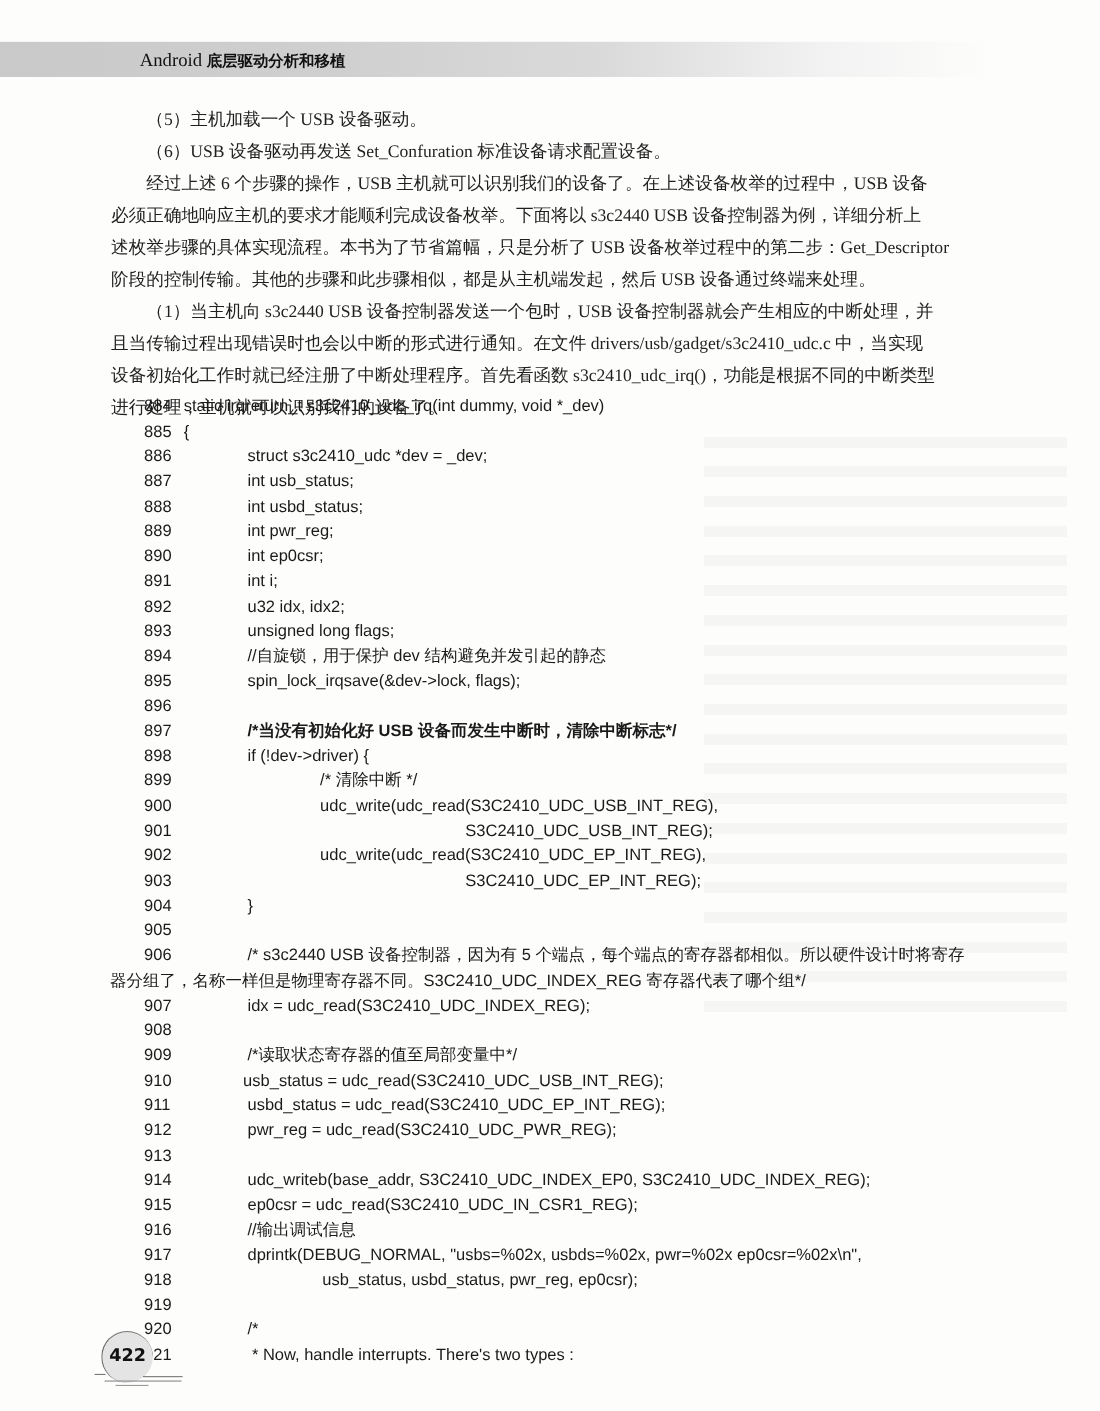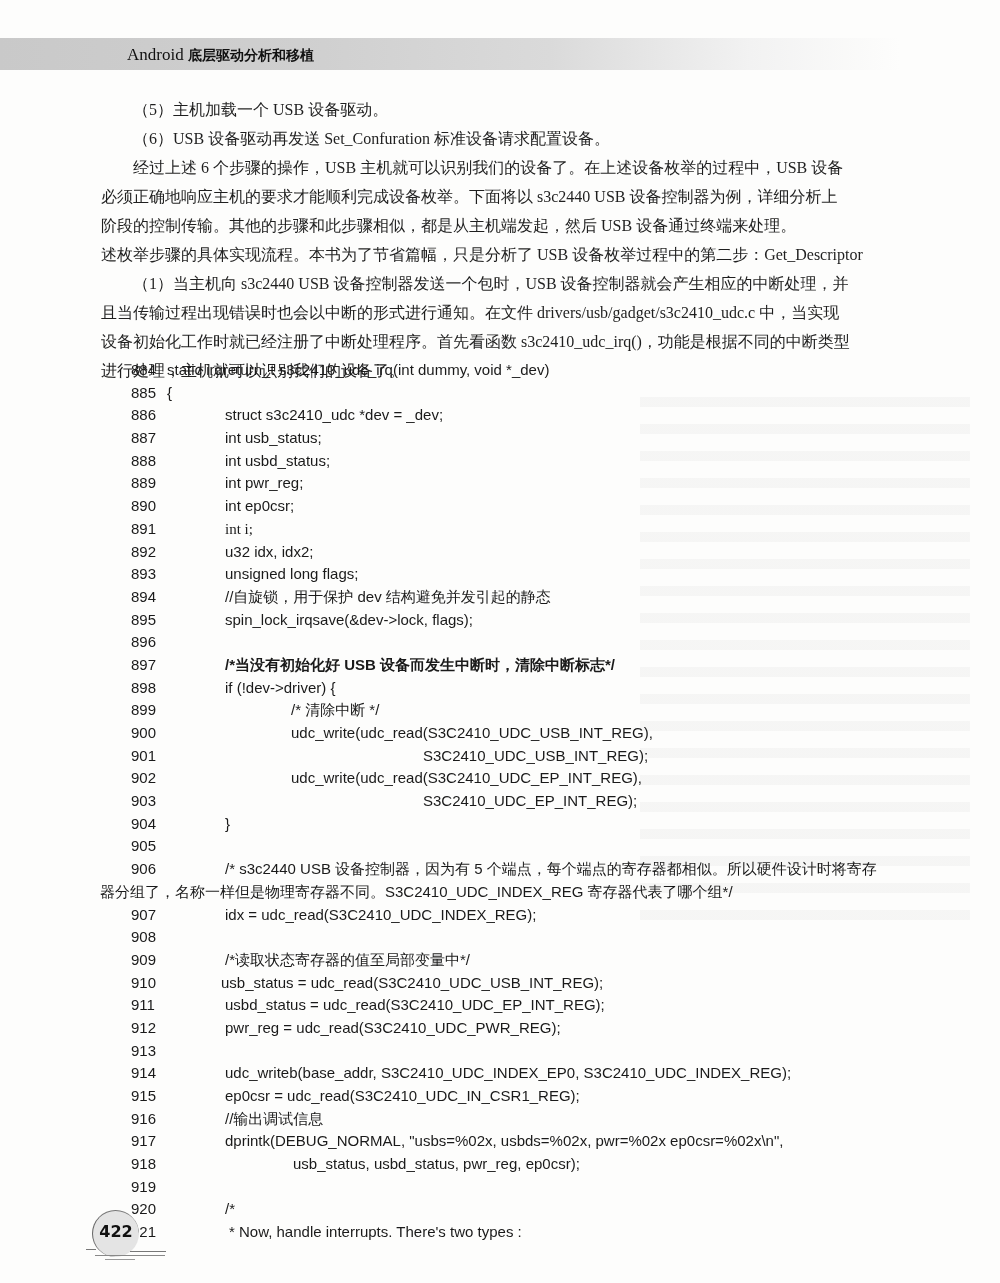--- a/index.html
+++ b/index.html
@@ -71,40 +71,40 @@
 <div id="paras">
     <div class="para" style="top: 95px;">
       <span class="line indent">（5）主机加载一个 USB 设备驱动。</span>
     </div>
     <div class="para" style="top: 124px;">
       <span class="line indent">（6）USB 设备驱动再发送 Set_Confuration 标准设备请求配置设备。</span>
     </div>
     <div class="para" style="top: 153px;">
       <span class="line indent">经过上述 6 个步骤的操作，USB 主机就可以识别我们的设备了。在上述设备枚举的过程中，USB 设备</span>
       <span class="line">必须正确地响应主机的要求才能顺利完成设备枚举。下面将以 s3c2440 USB 设备控制器为例，详细分析上</span>
+      <span class="line">述枚举步骤的具体实现流程。本书为了节省篇幅，只是分析了 USB 设备枚举过程中的第二步：Get_Descriptor</span>
       <span class="line">阶段的控制传输。其他的步骤和此步骤相似，都是从主机端发起，然后 USB 设备通过终端来处理。</span>
-      <span class="line">述枚举步骤的具体实现流程。本书为了节省篇幅，只是分析了 USB 设备枚举过程中的第二步：Get_Descriptor</span>
     </div>
     <div class="para" style="top: 269px;">
       <span class="line indent">（1）当主机向 s3c2440 USB 设备控制器发送一个包时，USB 设备控制器就会产生相应的中断处理，并</span>
       <span class="line">且当传输过程出现错误时也会以中断的形式进行通知。在文件 drivers/usb/gadget/s3c2410_udc.c 中，当实现</span>
       <span class="line">设备初始化工作时就已经注册了中断处理程序。首先看函数 s3c2410_udc_irq()，功能是根据不同的中断类型</span>
       <span class="line">进行处理，主机就可以识别我们的设备了。</span>
     </div>
   </div>
 
 <div class="code" id="code">
     <div class="code-line"><span class="ln">884</span><span class="ct" style="left: 36px;">static irqreturn_t s3c2410_udc_irq(int dummy, void *_dev)</span></div>
     <div class="code-line"><span class="ln">885</span><span class="ct" style="left: 36px;">{</span></div>
     <div class="code-line"><span class="ln">886</span><span class="ct" style="left: 94px; text-align: center;">struct s3c2410_udc *dev = _dev;</span></div>
     <div class="code-line"><span class="ln">887</span><span class="ct" style="left: 94px;">int usb_status;</span></div>
     <div class="code-line"><span class="ln">888</span><span class="ct" style="left: 94px;">int usbd_status;</span></div>
     <div class="code-line"><span class="ln">889</span><span class="ct" style="left: 94px;">int pwr_reg;</span></div>
     <div class="code-line"><span class="ln">890</span><span class="ct" style="left: 94px; text-align: right;">int ep0csr;</span></div>
-    <div class="code-line"><span class="ln">891</span><span class="ct" style="left: 94px; font-family: Liberation Serif, serif;">int i;</span></div>
+    <div class="code-line"><span class="ln">891</span><span class="ct" style="left: 94px;">int i;</span></div>
     <div class="code-line"><span class="ln">892</span><span class="ct" style="left: 94px;">u32 idx, idx2;</span></div>
     <div class="code-line"><span class="ln">893</span><span class="ct" style="left: 94px;">unsigned long flags;</span></div>
     <div class="code-line"><span class="ln">894</span><span class="ct" style="left: 94px;">//自旋锁，用于保护 dev 结构避免并发引起的静态</span></div>
     <div class="code-line"><span class="ln">895</span><span class="ct" style="left: 94px;">spin_lock_irqsave(&amp;dev-&gt;lock, flags);</span></div>
     <div class="code-line"><span class="ln">896</span><span class="ct" style="left: 94px;"></span></div>
     <div class="code-line"><span class="ln">897</span><span class="ct" style="left: 94px; font-weight: bold;">/*当没有初始化好 USB 设备而发生中断时，清除中断标志*/</span></div>
     <div class="code-line"><span class="ln">898</span><span class="ct" style="left: 94px;">if (!dev-&gt;driver) {</span></div>
     <div class="code-line"><span class="ln">899</span><span class="ct" style="left: 160px;">/*  清除中断  */</span></div>
     <div class="code-line"><span class="ln">900</span><span class="ct" style="left: 160px;">udc_write(udc_read(S3C2410_UDC_USB_INT_REG),</span></div>
     <div class="code-line"><span class="ln">901</span><span class="ct" style="left: 292px;">S3C2410_UDC_USB_INT_REG);</span></div>

